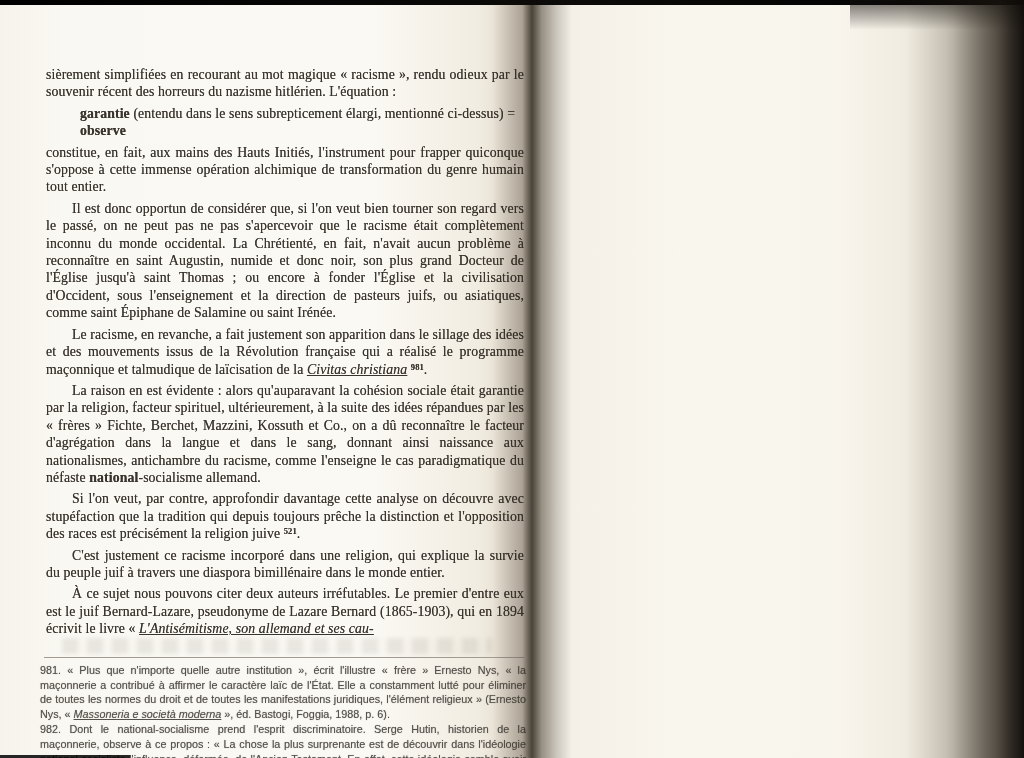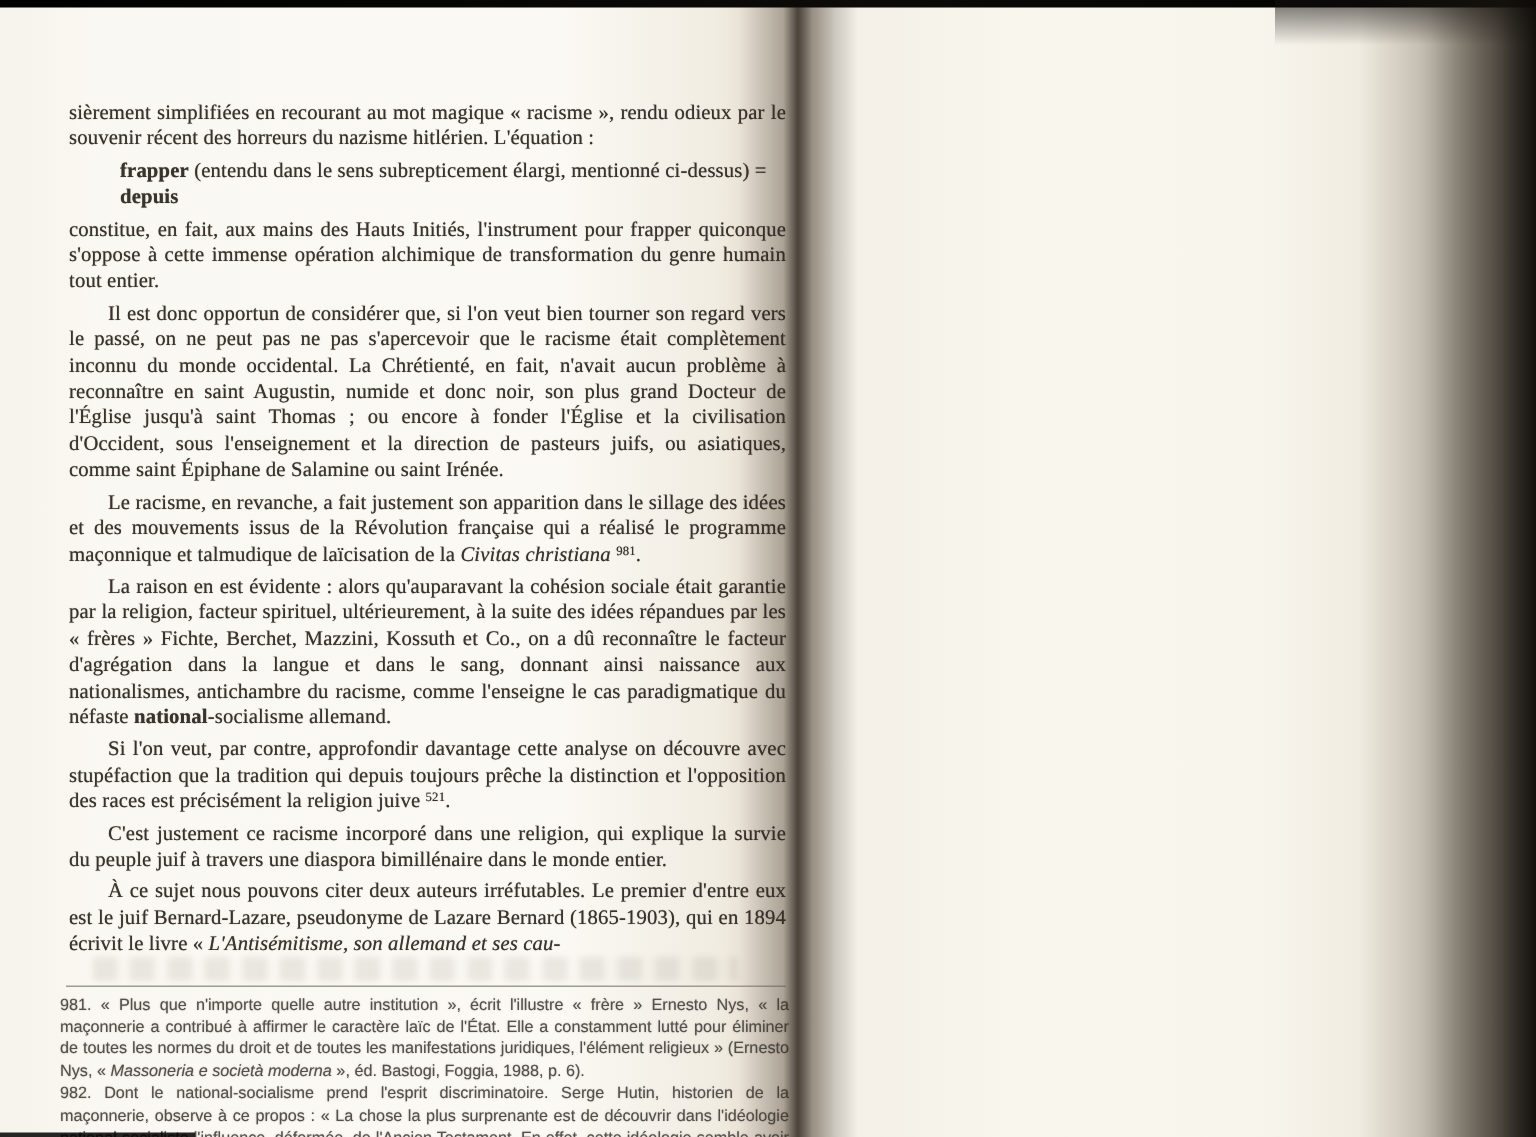--- a/index.html
+++ b/index.html
@@ -31,32 +31,32 @@
   .lp-foot{position:absolute;left:40px;top:663px;width:486px;
     font-family:"Liberation Sans",sans-serif;font-size:10.8px;line-height:14.6px;
     color:#54504b;text-align:justify;text-shadow:0 0 .9px rgba(95,90,84,.6);}
   
   .para{margin:0 0 4px 0;}
   .para.flush{text-indent:0;}
   .para.indent{text-indent:26px;}
   .para.equation{margin:3px 0 4px 34px;text-align:left;text-indent:0;}
   .fn{margin:0 0 1px 0;}
   .b{font-weight:bold;}
-  .i{font-style:italic;}
-  sup{font-size:8.5px;line-height:0;position:relative;top:-4px;vertical-align:baseline;}
+  .i{font-style:italic;text-decoration:underline;}
+  sup{font-size:8.5px;line-height:0;position:relative;top:-4px;vertical-align:baseline;font-weight:bold;}
 </style>
 </head>
 <body>
 
 <div class="photo">
 
   <div class="page page-left">
     <div class="lp-body">
         <p class="para flush"><span>sièrement simplifiées en recourant au mot magique « racisme », rendu odieux par le souvenir récent des horreurs du nazisme hitlérien. L'équation :</span></p>
-        <p class="para equation"><span class="b">frapper</span><span> (entendu dans le sens subrepticement élargi, mentionné ci-dessus) = </span><span class="b">depuis</span></p>
+        <p class="para equation"><span class="b">garantie</span><span> (entendu dans le sens subrepticement élargi, mentionné ci-dessus) = </span><span class="b">observe</span></p>
         <p class="para flush"><span>constitue, en fait, aux mains des Hauts Initiés, l'instrument pour frapper quiconque s'oppose à cette immense opération alchimique de transformation du genre humain tout entier.</span></p>
         <p class="para indent"><span>Il est donc opportun de considérer que, si l'on veut bien tourner son regard vers le passé, on ne peut pas ne pas s'apercevoir que le racisme était complètement inconnu du monde occidental. La Chrétienté, en fait, n'avait aucun problème à reconnaître en saint Augustin, numide et donc noir, son plus grand Docteur de l'Église jusqu'à saint Thomas ; ou encore à fonder l'Église et la civilisation d'Occident, sous l'enseignement et la direction de pasteurs juifs, ou asiatiques, comme saint Épiphane de Salamine ou saint Irénée.</span></p>
         <p class="para indent"><span>Le racisme, en revanche, a fait justement son apparition dans le sillage des idées et des mouvements issus de la Révolution française qui a réalisé le programme maçonnique et talmudique de laïcisation de la </span><span class="i">Civitas christiana</span><span> </span><sup>981</sup><span>.</span></p>
         <p class="para indent"><span>La raison en est évidente : alors qu'auparavant la cohésion sociale était garantie par la religion, facteur spirituel, ultérieurement, à la suite des idées répandues par les « frères » Fichte, Berchet, Mazzini, Kossuth et Co., on a dû reconnaître le facteur d'agrégation dans la langue et dans le sang, donnant ainsi naissance aux nationalismes, antichambre du racisme, comme l'enseigne le cas paradigmatique du néfaste </span><span class="b">national</span><span>-socialisme allemand.</span></p>
         <p class="para indent"><span>Si l'on veut, par contre, approfondir davantage cette analyse on découvre avec stupéfaction que la tradition qui depuis toujours prêche la distinction et l'opposition des races est précisément la religion juive </span><sup>521</sup><span>.</span></p>
         <p class="para indent"><span>C'est justement ce racisme incorporé dans une religion, qui explique la survie du peuple juif à travers une diaspora bimillénaire dans le monde entier.</span></p>
         <p class="para indent"><span>À ce sujet nous pouvons citer deux auteurs irréfutables. Le premier d'entre eux est le juif Bernard-Lazare, pseudonyme de Lazare Bernard (1865-1903), qui en 1894 écrivit le livre « </span><span class="i">L'Antisémitisme, son allemand et ses cau-</span></p>
       </div>
     <div class="ghost-lines"></div>
     <div class="fn-rule-left"></div>

